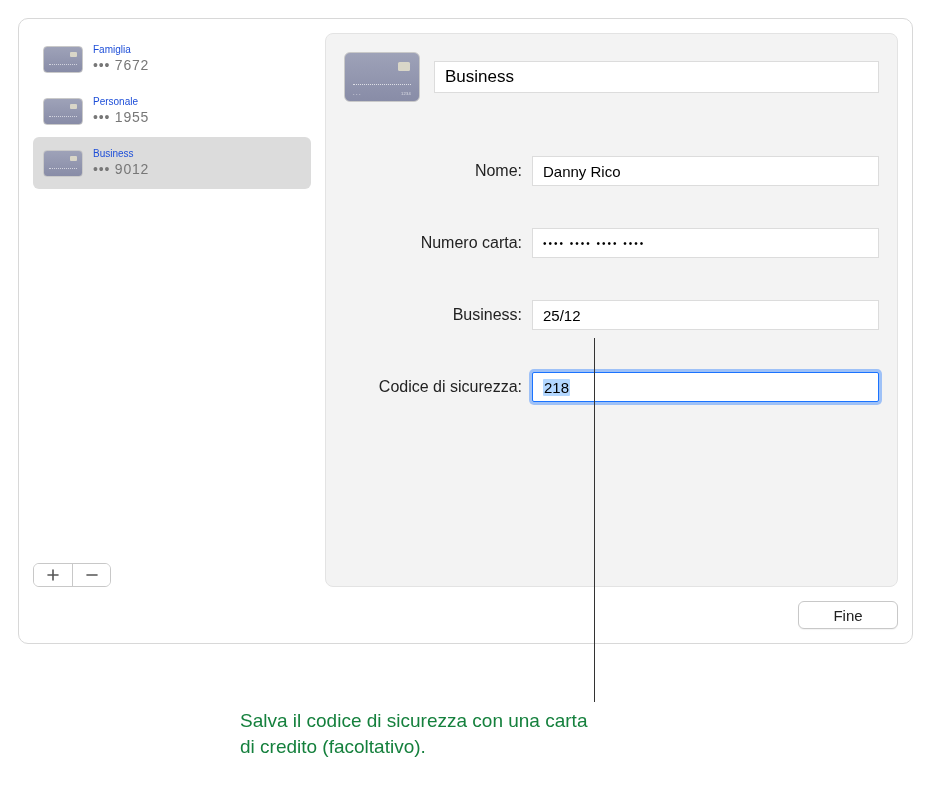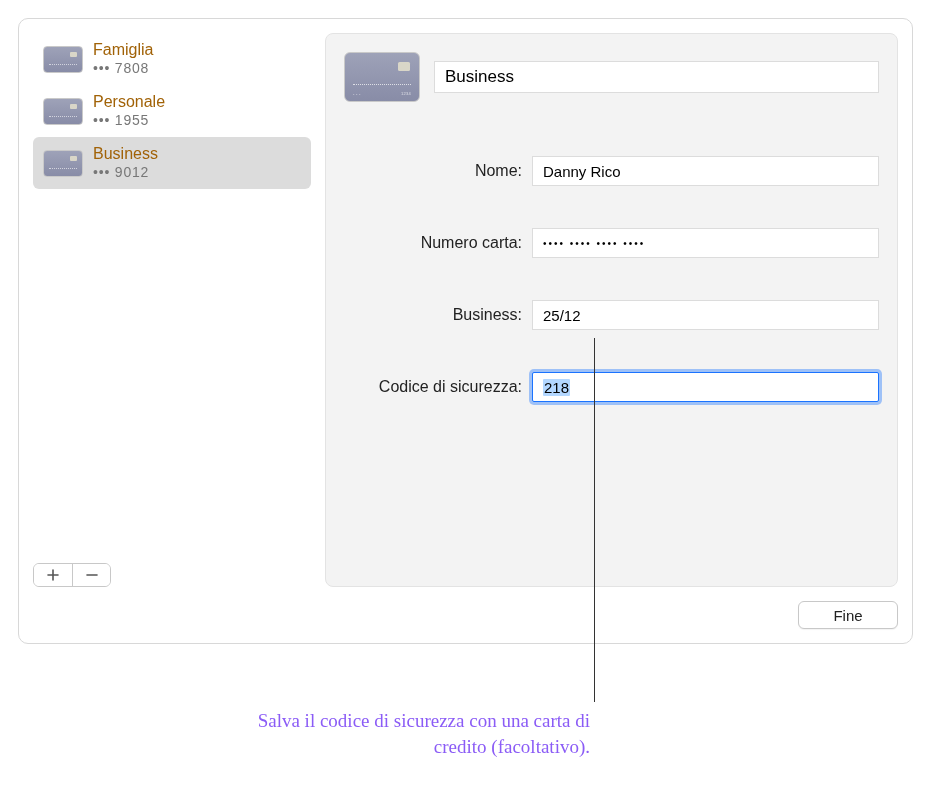--- a/index.html
+++ b/index.html
@@ -106,21 +106,21 @@
       bottom: 5px;
       left: 8px;
       right: 8px;
       font-size: 4px;
       color: rgba(255,255,255,0.7);
       display: flex;
       justify-content: space-between;
       letter-spacing: 0.3px;
     }
     .card-text { display: flex; flex-direction: column; line-height: 1.25; }
-    .card-title { font-size: 16px; color: #a16207; }
+    .card-title { font-size: 10px; color: #1d4ed8; }
     .card-digits { font-size: 14px; color: #777; letter-spacing: 0.8px; }
     .segmented {
       display: inline-flex;
       border: 1px solid #c8c8c8;
       border-radius: 6px;
       overflow: hidden;
       height: 24px;
       background: #fff;
       margin-top: 6px;
       width: fit-content;
@@ -214,25 +214,24 @@
       width: 1px;
       left: 594px;
       top: 338px;
       height: 364px;
     }
     .callout-text {
       position: absolute;
       left: 240px;
       top: 708px;
       width: 350px;
-      text-align: right;
+      text-align: left;
       font-size: 19px;
       line-height: 1.35;
-      color: #8b5cf6;
-      font-family: Liberation Serif, serif;
+      color: #15803d;
     }
     .highlight-sel {
       display: inline-block;
       background: #b3d7ff;
       border-radius: 1px;
       padding: 0 1px;
     }
   </style>
 </head>
 <body>
@@ -242,21 +241,21 @@
     <div class="sidebar">
       <div class="list">
 
         <div class="card-row">
           <div class="card-icon-sm">
             <div class="chip"></div>
               <div class="stripe"></div>
           </div>
           <div class="card-text">
             <span class="card-title">Famiglia</span>
-            <span class="card-digits">••• 7808</span>
+            <span class="card-digits">••• 7672</span>
           </div>
         </div>
 
         <div class="card-row">
           <div class="card-icon-sm">
             <div class="chip"></div>
               <div class="stripe"></div>
           </div>
           <div class="card-text">
             <span class="card-title">Personale</span>

